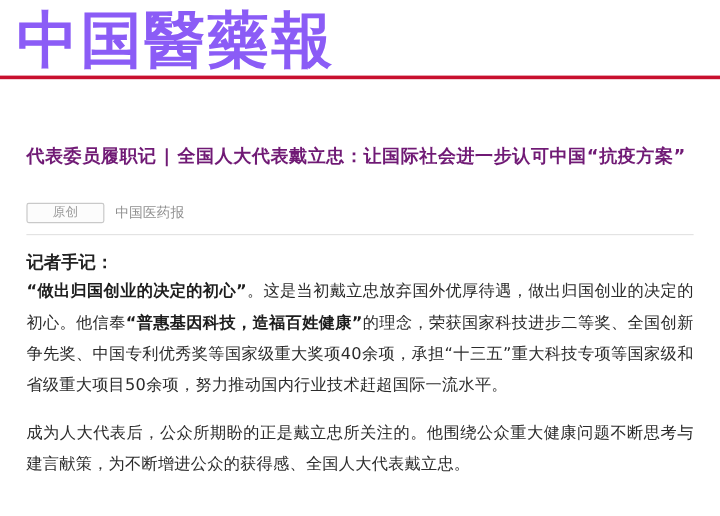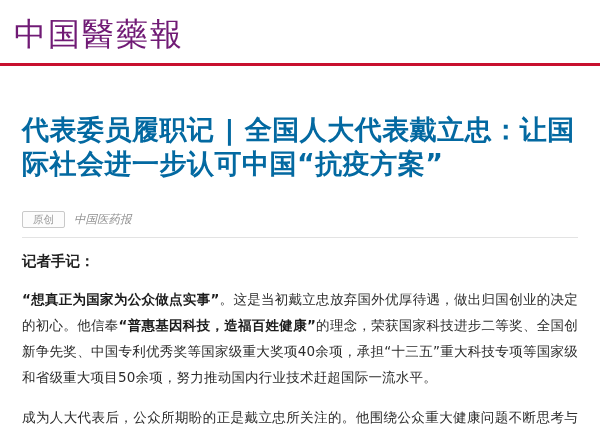--- a/index.html
+++ b/index.html
@@ -22,90 +22,89 @@
   }
   
   .masthead {
     position: relative;
     height: 68px;
     padding: 8px 0 0 14px;
     box-sizing: border-box;
   }
   .masthead-title {
     font-family: "DejaVu Serif", serif;
-    font-weight: normal;
-    font-size: 32px;
+    font-weight: bold;
+    font-size: 51px;
     line-height: 52px;
-    color: #701a75;
+    color: #8b5cf6;
     letter-spacing: 2px;
     white-space: nowrap;
   }
   .masthead-rule {
     position: absolute;
     left: 0;
     right: 0;
     bottom: 2px;
     height: 3px;
     background: #c8102e;
   }
   
   .headline-wrap {
     padding: 16px 22px 0 22px;
   }
   .headline {
     font-family: "DejaVu Sans", sans-serif;
     font-weight: bold;
-    font-size: 27px;
+    font-size: 15px;
     line-height: 34px;
-    color: #0369a1;
+    color: #701a75;
     letter-spacing: 0.5px;
     margin-top: 29px;
   }
   
   .meta-row {
     display: flex;
     align-items: center;
     gap: 9px;
     padding: 12px 22px 0 22px;
     font-size: 11.5px;
     color: #8a8a8a;
   }
   .meta-badge {
     display: inline-block;
     border: 1px solid #c9c9c9;
     color: #9a9a9a;
     font-size: 10.5px;
     line-height: 13px;
-    padding: 1px 10px;
+    padding: 1px 21px;
     border-radius: 2px;
     background: #fcfcfc;
   }
   .meta-source {
     color: #8f8f8f;
-    font-style: italic;
   }
   .meta-time {
     color: #8f8f8f;
   }
   .meta-rule {
     margin: 9px 22px 0 22px;
     height: 1px;
     background: #e3e3e3;
   }
   
   .body-wrap {
     padding: 12px 22px 0 22px;
   }
   .section-title {
     font-family: "DejaVu Sans", sans-serif;
     font-weight: bold;
     font-size: 14.5px;
     color: #222222;
     line-height: 22px;
-    margin-bottom: 14px;
+    margin-bottom: 0;
   }
   .para {
     font-family: "DejaVu Sans", sans-serif;
     font-size: 13.5px;
     line-height: 26px;
     color: #2b2b2b;
     text-align: justify;
     margin: 0 0 14px 0;
     letter-spacing: 0.2px;
   }
@@ -131,21 +130,21 @@
   <div class="meta-row">
     <span class="meta-badge">原创</span>
     <span class="meta-source">中国医药报</span>
   </div>
   <div class="meta-rule"></div>
 
   <div class="body-wrap">
     <div class="section-title">记者手记：</div>
 
     <p class="para">
-      <b>“想真正为国家为公众做点实事”</b><span>。这是当初戴立忠放弃国外优厚待遇，做出归国创业的决定的初心。他信奉</span><b>“普惠基因科技，造福百姓健康”</b><span>的理念，荣获国家科技进步二等奖、全国创新争先奖、中国专利优秀奖等国家级重大奖项40余项，承担“十三五”重大科技专项等国家级和省级重大项目50余项，努力推动国内行业技术赶超国际一流水平。</span>
+      <b>“做出归国创业的决定的初心”</b><span>。这是当初戴立忠放弃国外优厚待遇，做出归国创业的决定的初心。他信奉</span><b>“普惠基因科技，造福百姓健康”</b><span>的理念，荣获国家科技进步二等奖、全国创新争先奖、中国专利优秀奖等国家级重大奖项40余项，承担“十三五”重大科技专项等国家级和省级重大项目50余项，努力推动国内行业技术赶超国际一流水平。</span>
     </p>
 
     <p class="para">
       <span>成为人大代表后，公众所期盼的正是戴立忠所关注的。他围绕公众重大健康问题不断思考与建言献策，为不断增进公众的获得感、全国人大代表戴立忠。</span>
     </p>
   </div>
 
 </div>
 
 </body></html>

